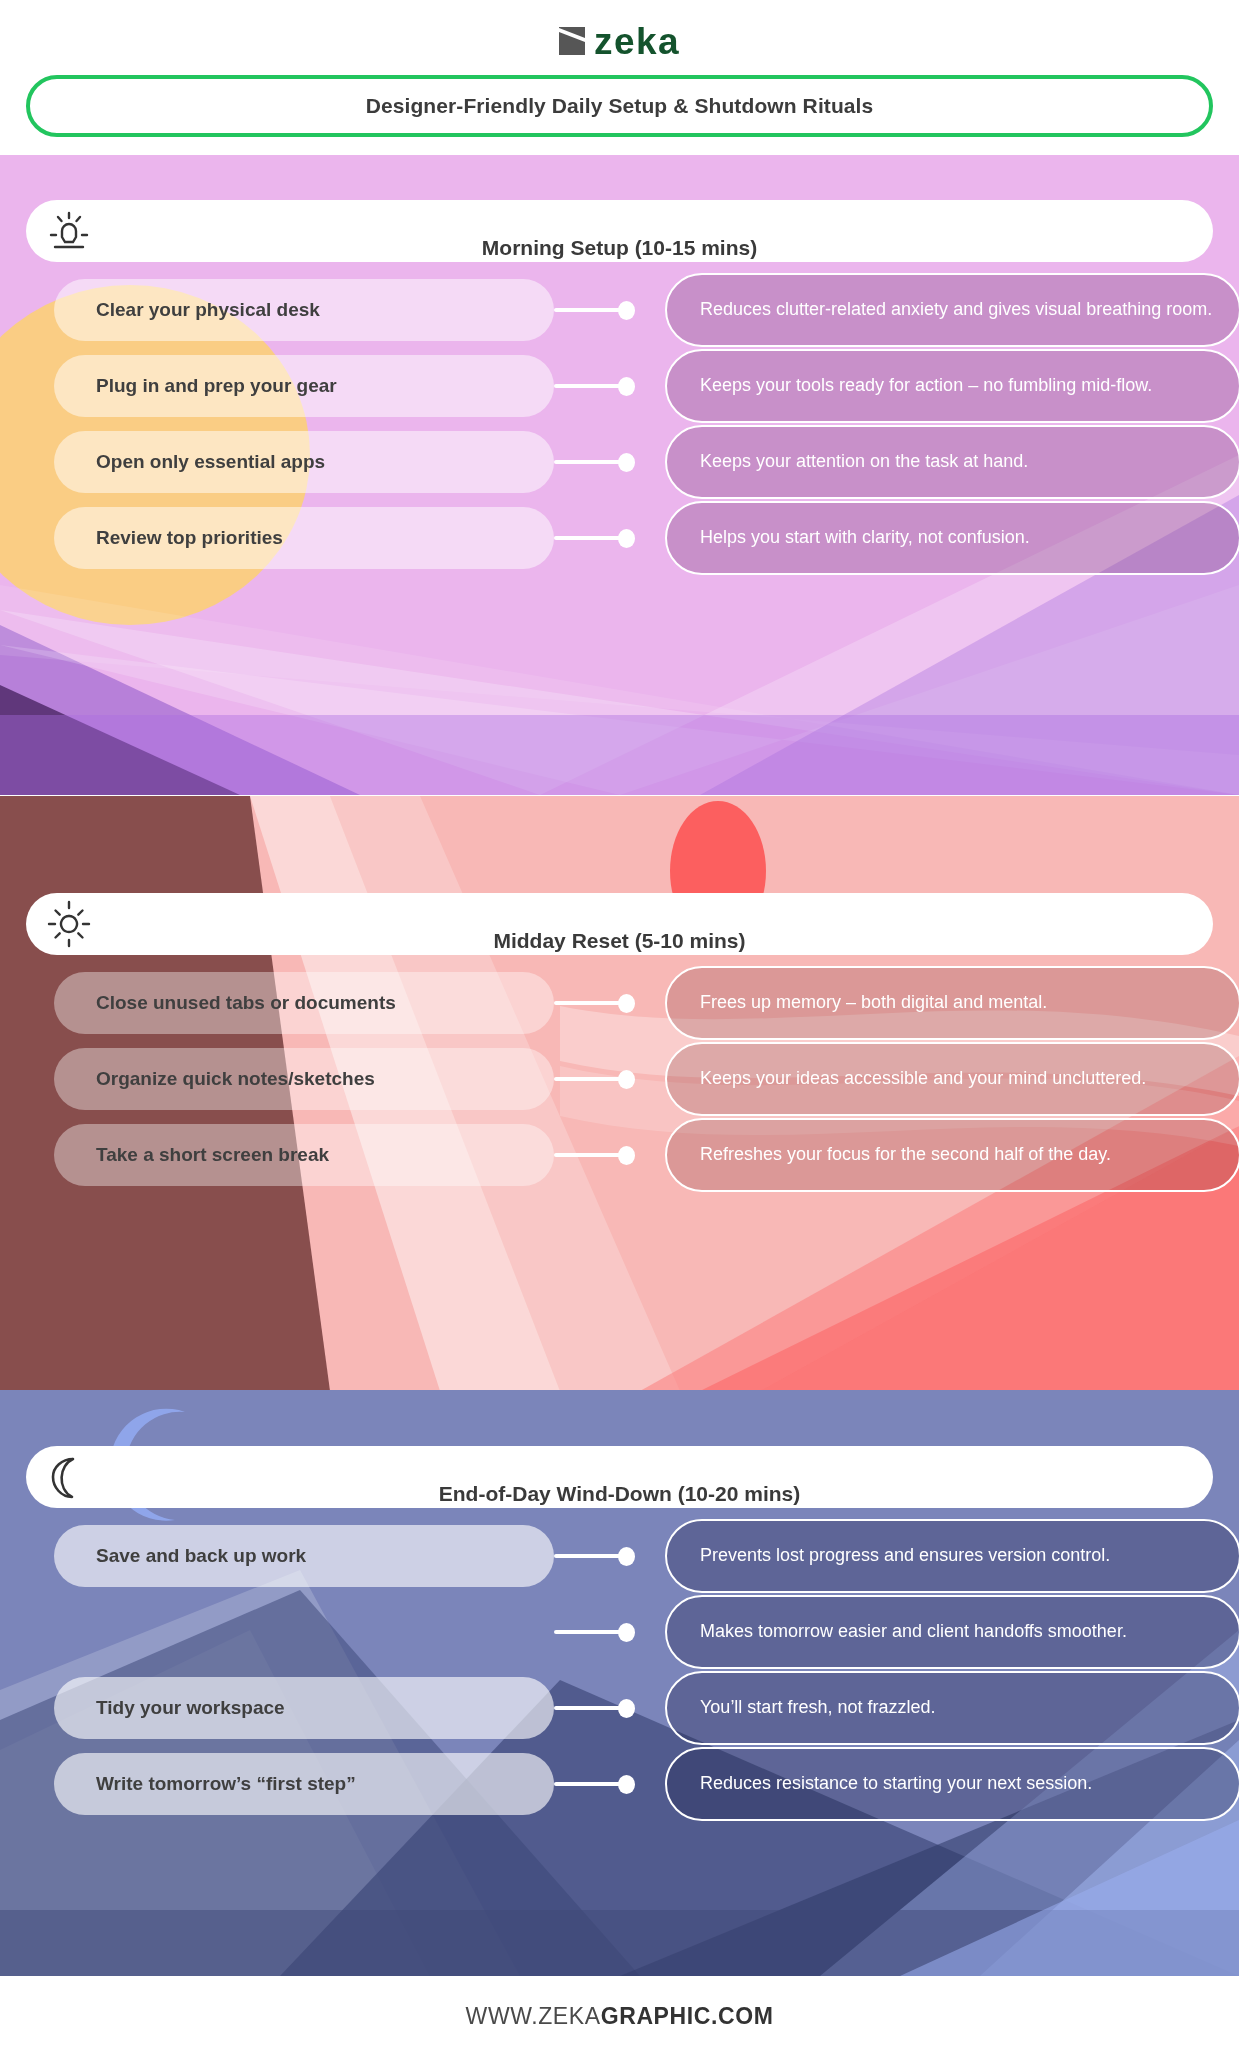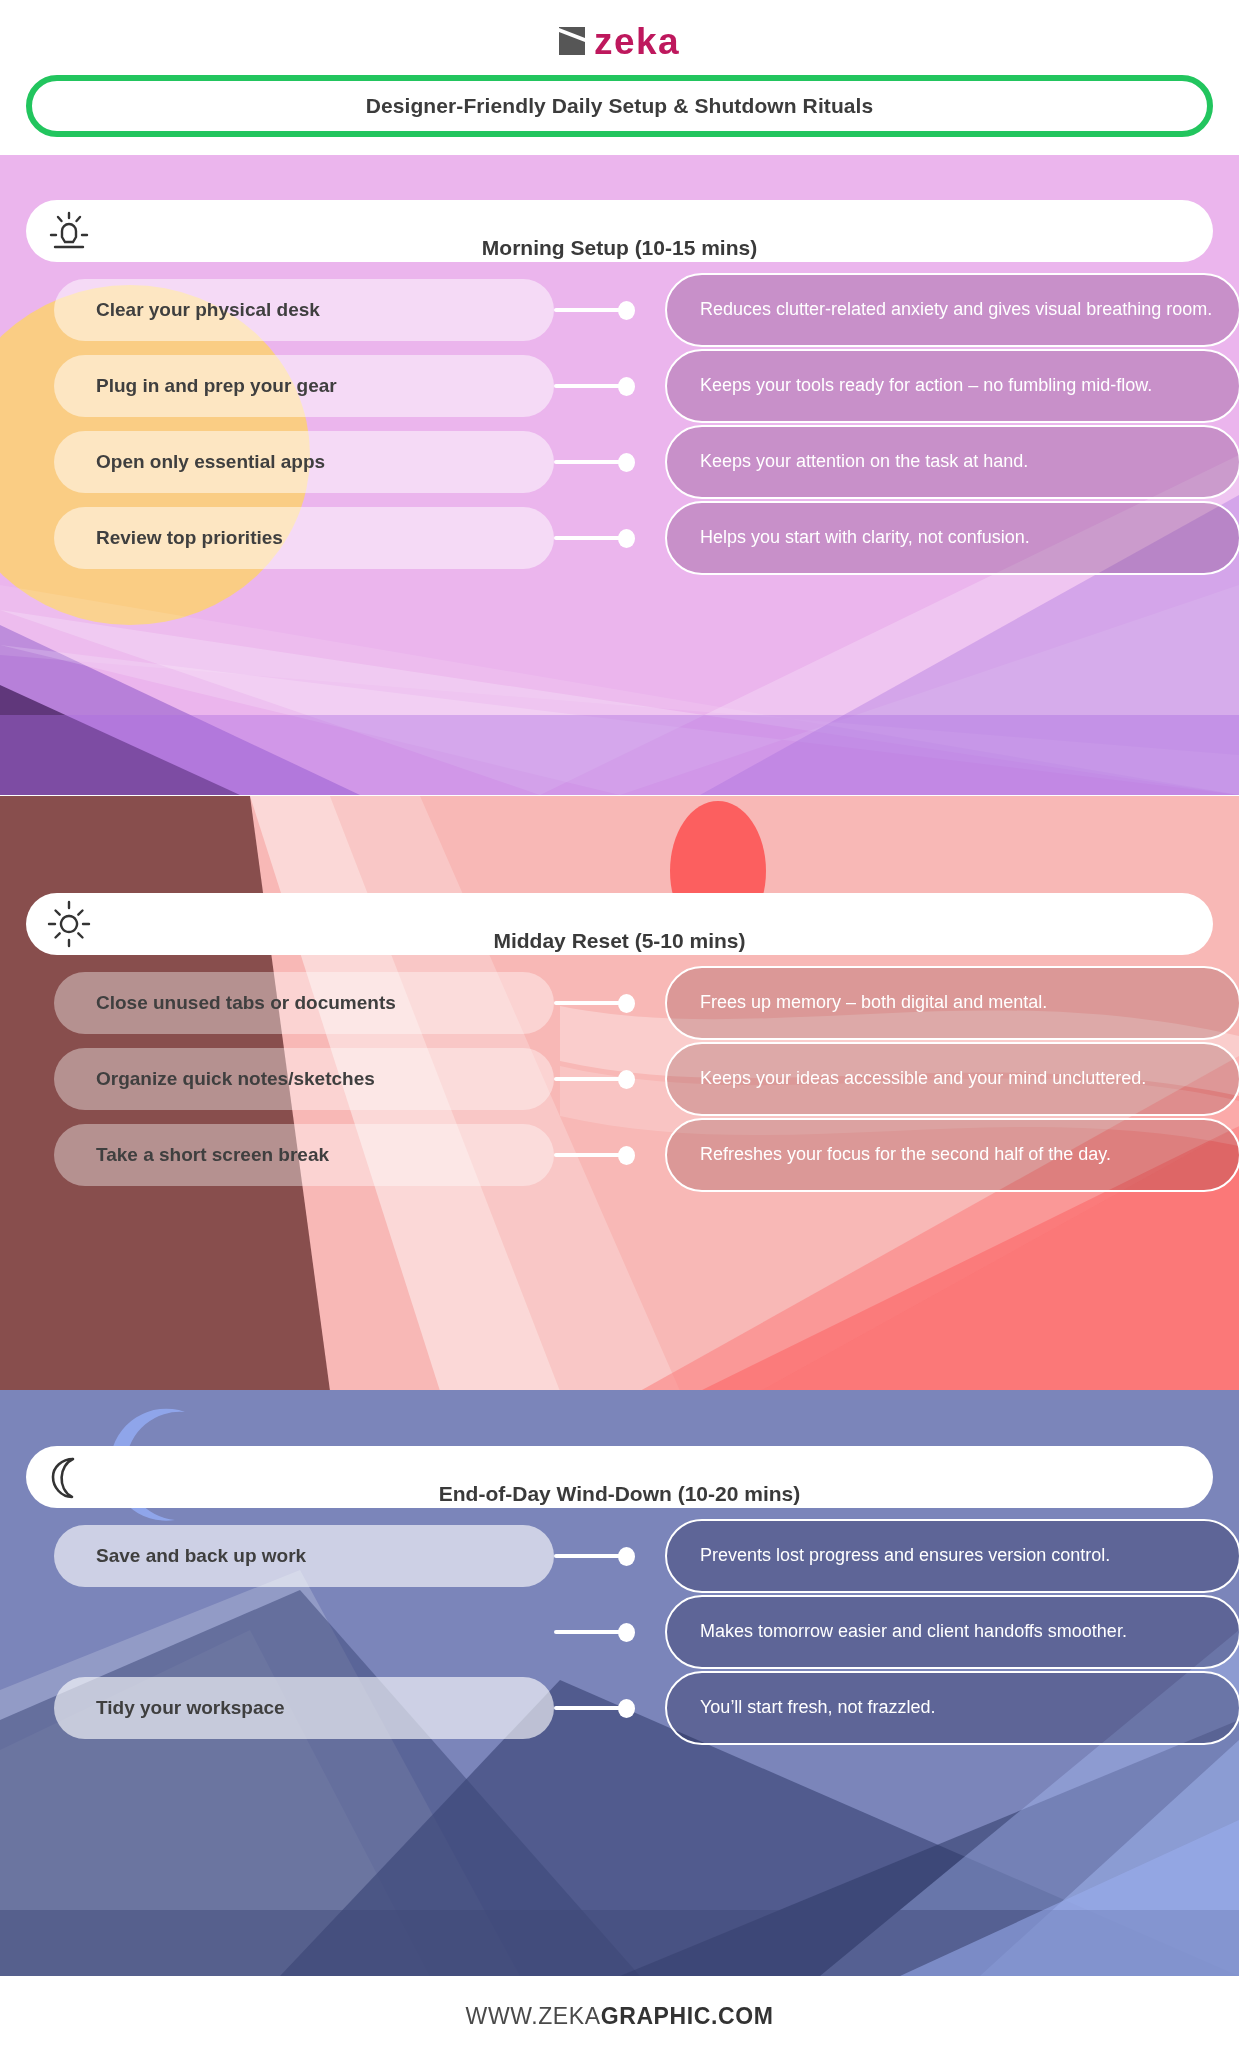--- a/index.html
+++ b/index.html
@@ -26,29 +26,29 @@
     display: flex;
     align-items: center;
     justify-content: center;
     gap: 9px;
   }
   .brand-mark { width: 26px; height: 28px; display: block; }
   .brand-word {
     font-size: 37px;
     font-weight: 700;
     letter-spacing: 1.5px;
-    color: #be185d;
+    color: #14532d;
     line-height: 1;
   }
 
   .title-pill {
     position: absolute;
     top: 75px; left: 26px;
     width: 1187px; height: 62px;
-    border: 6px solid #22c55e;
+    border: 4px solid #22c55e;
     border-radius: 31px;
     display: flex;
     align-items: center;
     justify-content: center;
   }
   .title-pill span {
     font-size: 21px;
     font-weight: 700;
     color: #3c3c3c;
     letter-spacing: 0.1px;
@@ -390,20 +390,30 @@
       <div class="task">
           <span>Tidy your workspace</span>
         </div>
       <div class="connector"></div>
       <div class="dot"></div>
       <div class="benefit">
           <span>You’ll start fresh, not frazzled.</span>
         </div>
     </div>
 
+    <div class="row" style="top:363px">
+      <div class="task">
+          <span>Write tomorrow’s “first step”</span>
+        </div>
+      <div class="connector"></div>
+      <div class="dot"></div>
+      <div class="benefit">
+          <span>Reduces resistance to starting your next session.</span>
+        </div>
+    </div>
   </div>
 
   <div class="footer">
     <span class="f-light">WWW.ZEKA</span>
       <span class="f-bold">GRAPHIC.COM</span>
   </div>
 
 </div>
 
 </body></html>

